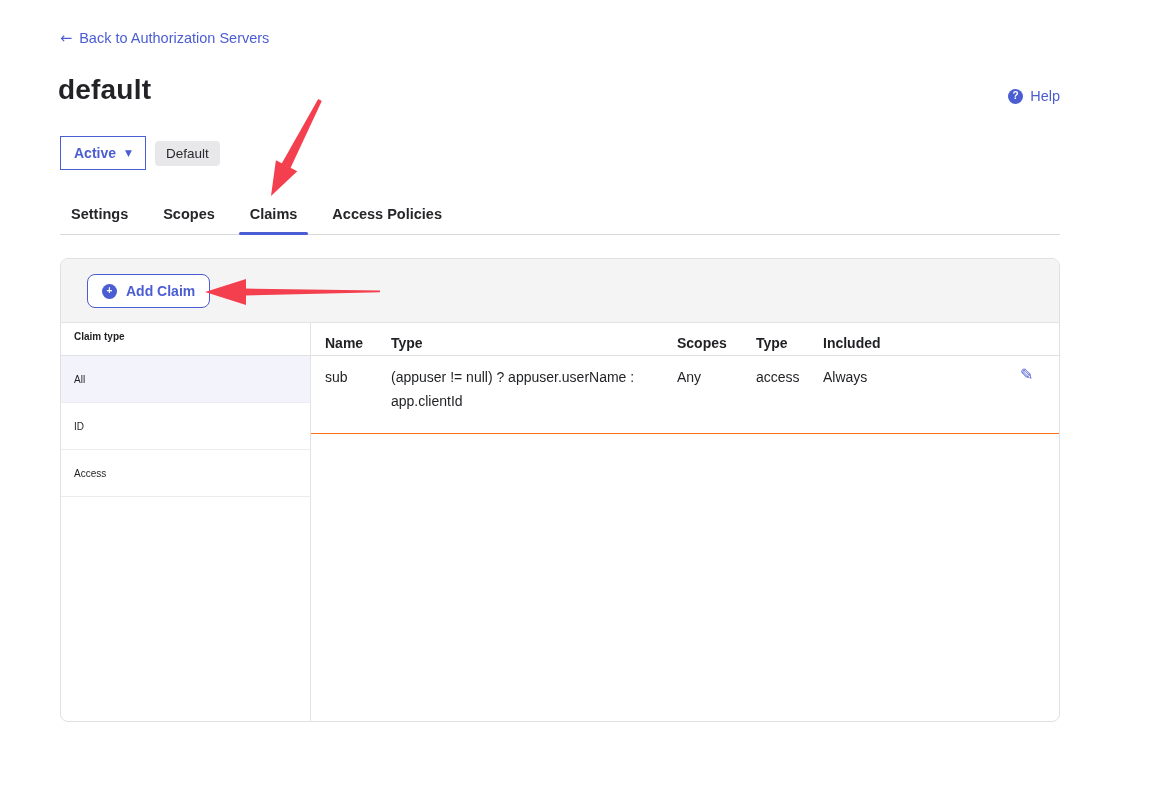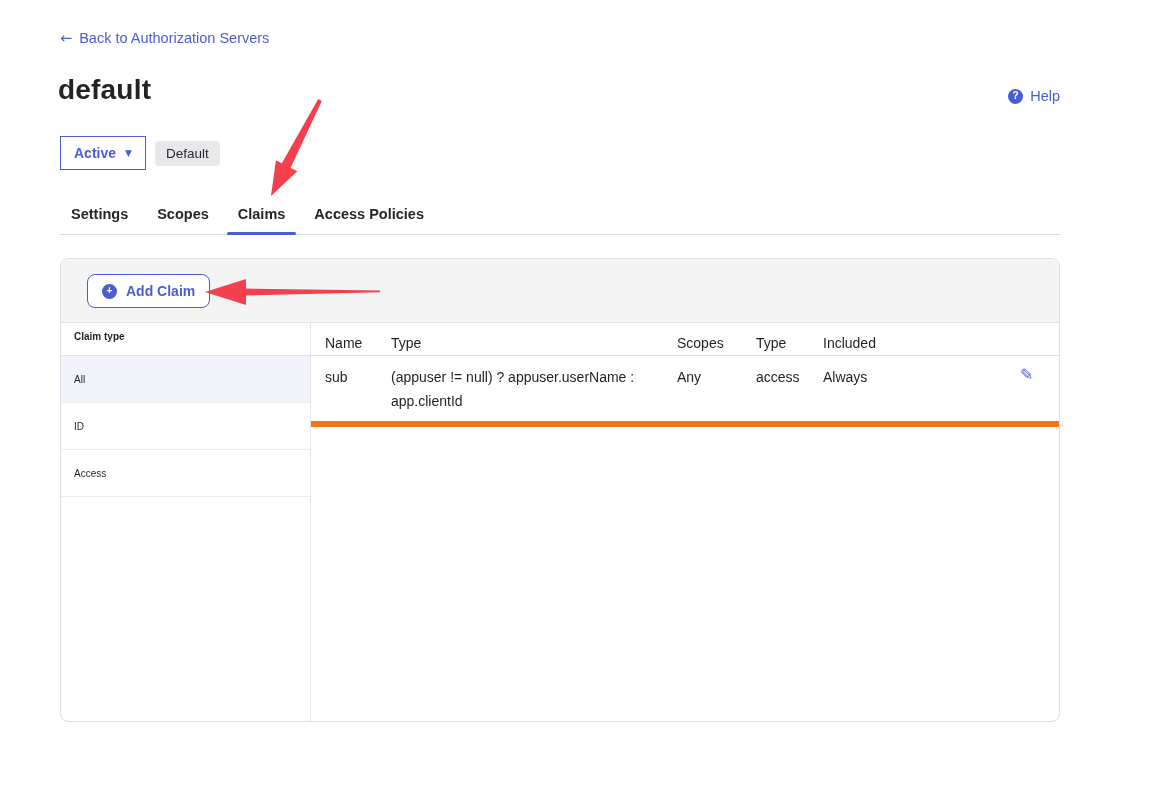--- a/index.html
+++ b/index.html
@@ -53,21 +53,21 @@
   .status-badge {
     position: absolute; left: 155px; top: 141px;
     background: #e8e8ea; color: #2a2a2e;
     padding: 5px 11px; border-radius: 4px;
     font-size: 13.5px;
   }
 
   
   .tabs {
     position: absolute; left: 60px; top: 198px; width: 1000px;
-    display: flex; gap: 7px;
+    display: flex; gap: 13px;
     border-bottom: 1px solid #d8d9dc;
   }
   .tab {
     position: relative;
     padding: 8px 11px 12px;
     font-size: 14.5px; font-weight: 700; color: #26262a;
     cursor: pointer; white-space: nowrap;
   }
   .tab.active::after {
     content: ""; position: absolute; left: 0; right: 0; bottom: -1px;
@@ -122,25 +122,25 @@
   
   .claims-table { flex: 1; display: flex; flex-direction: column; min-width: 0; }
   .t-row {
     display: grid;
     grid-template-columns: 66px 286px 79px 67px 1fr 46px;
   }
   .t-head {
     height: 33px;
     border-bottom: 1px solid #e0e1e5;
   }
-  .t-head .t-cell { padding-top: 8px; font-weight: 400; }
+  .t-head .t-cell { padding-top: 8px; font-weight: 700; }
   .t-cell { padding-left: 14px; font-size: 14px; line-height: 24px; }
   .t-data {
-    border-bottom: 6px solid #f97316;
-    padding: 9px 0 8px;
+    border-bottom: 1px solid #f97316;
+    padding: 9px 0 20px;
     min-height: 64px;
   }
   .cell-type { padding-right: 9px; word-break: break-all; }
   .cell-actions { display: flex; justify-content: flex-start; padding-left: 7px; }
   .edit-icon {
     color: #4b5dd3; font-size: 16px; line-height: 20px;
     font-family: "DejaVu Sans", sans-serif; cursor: pointer;
   }
 
   

